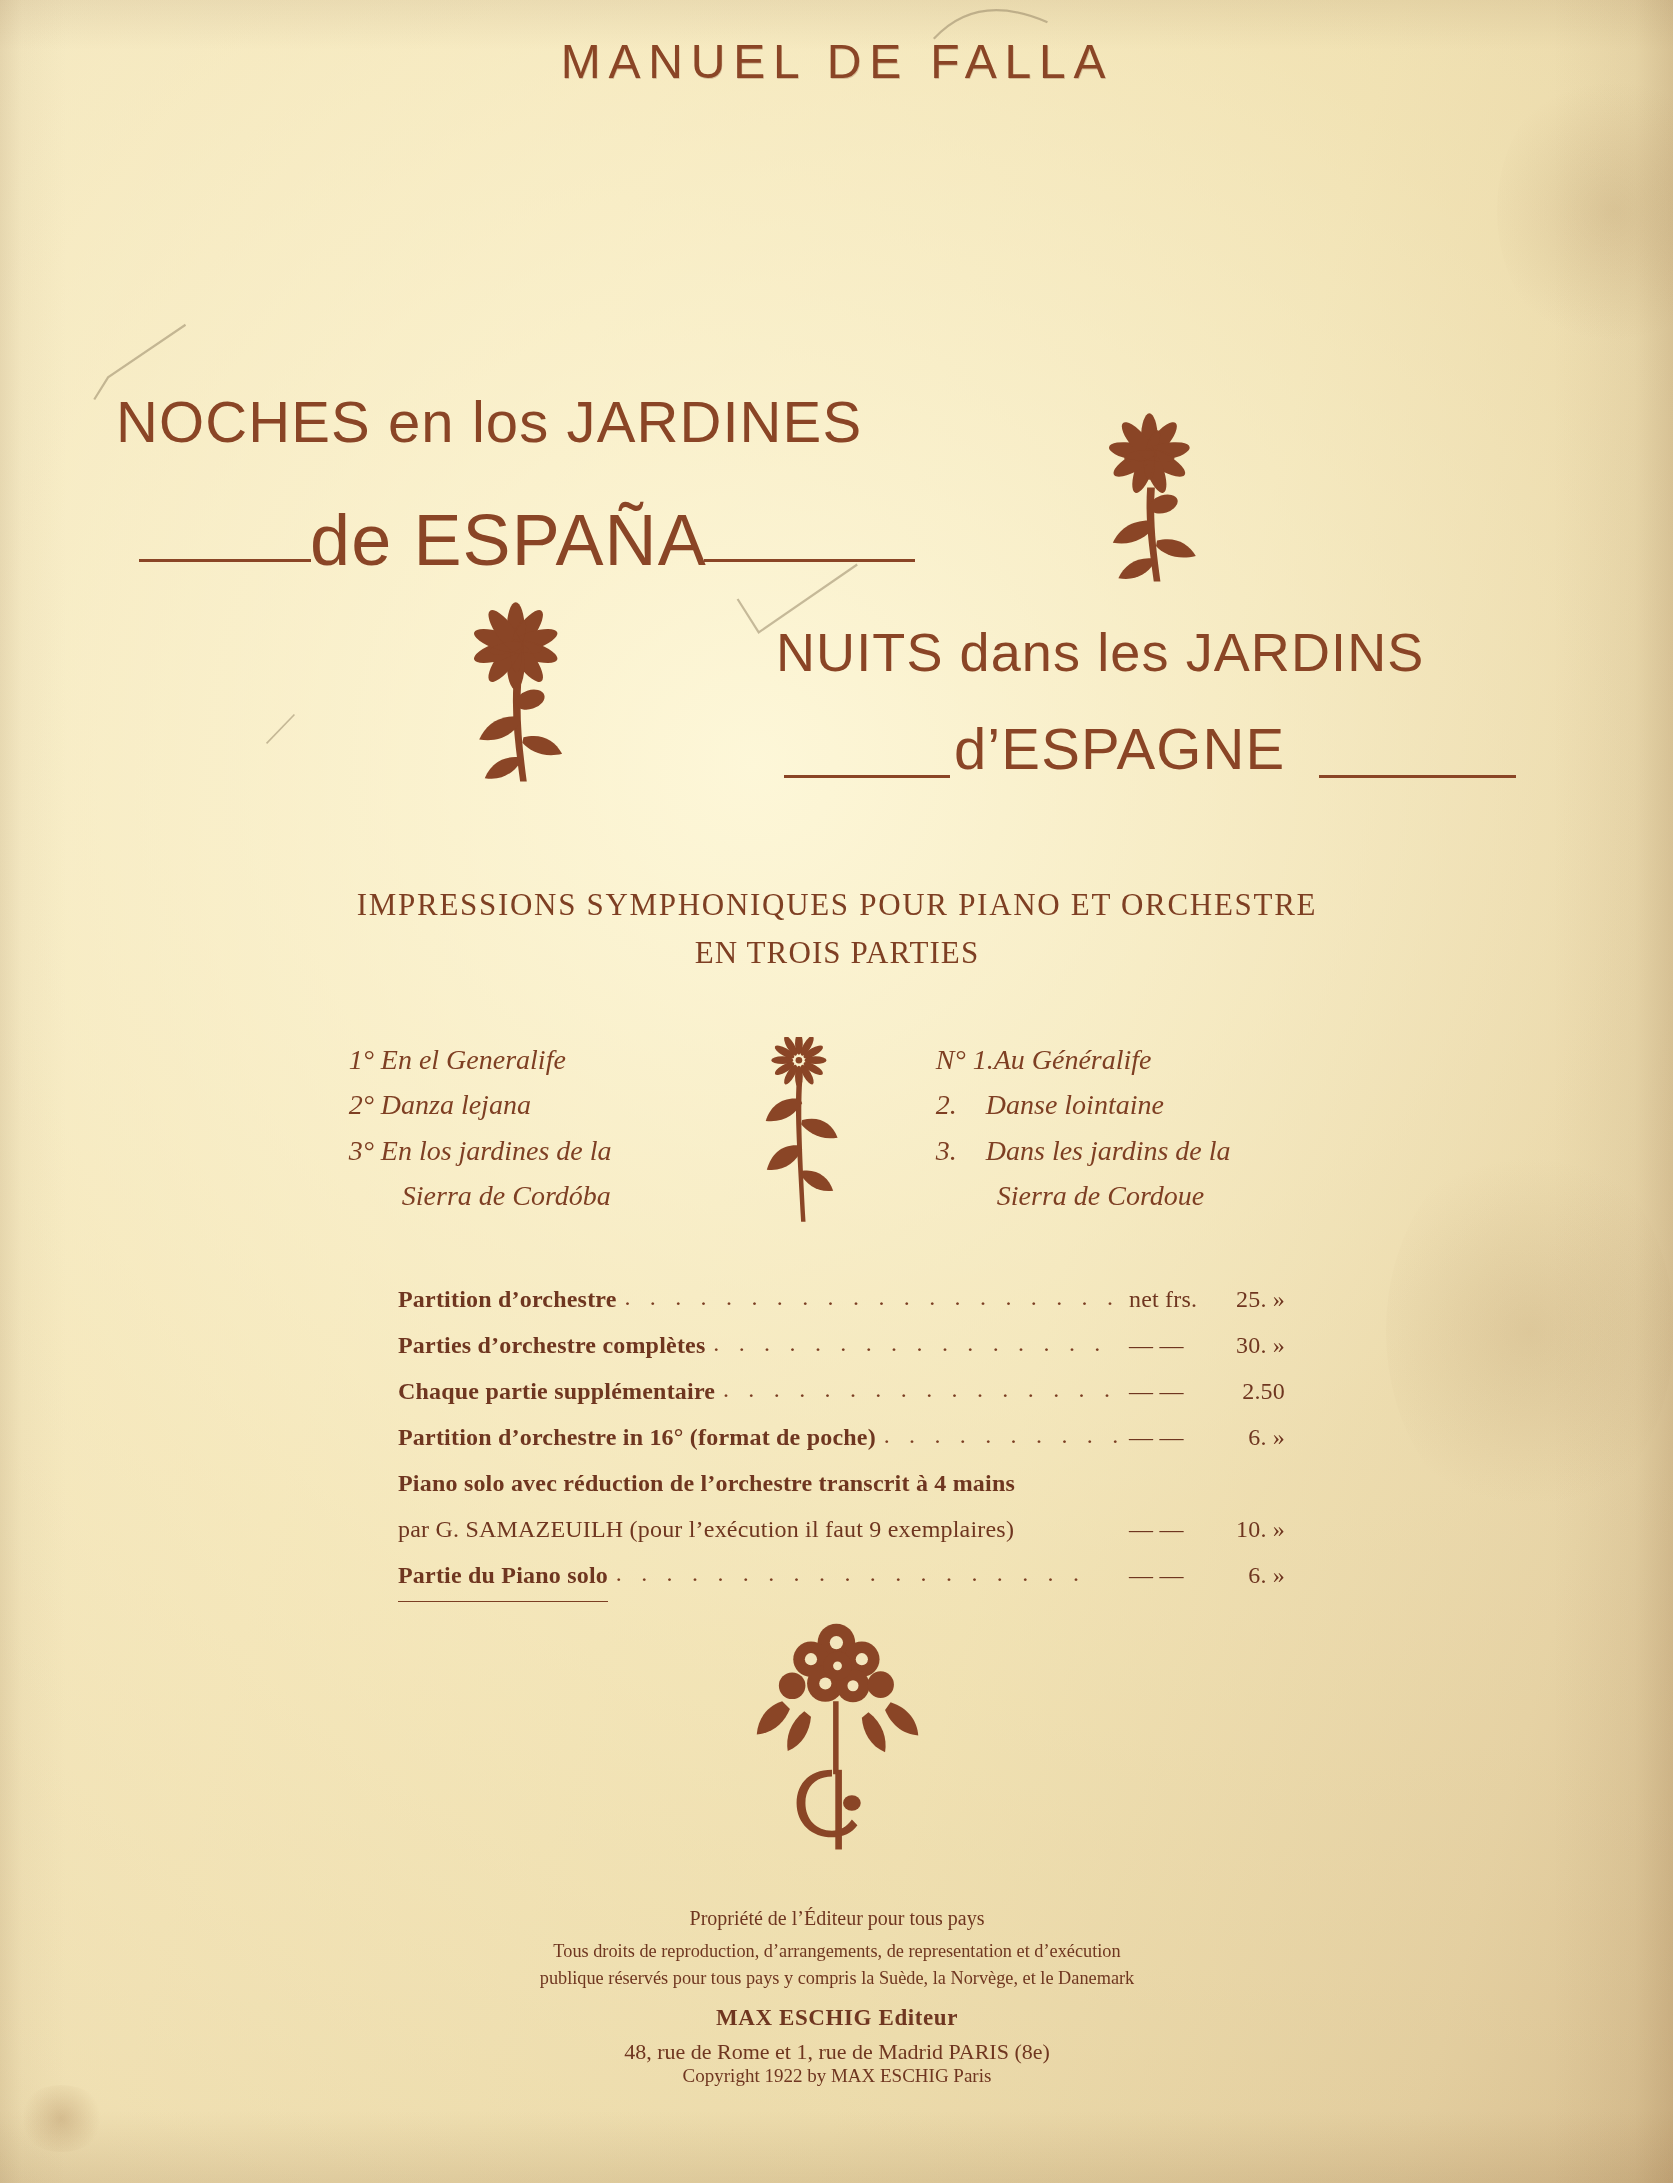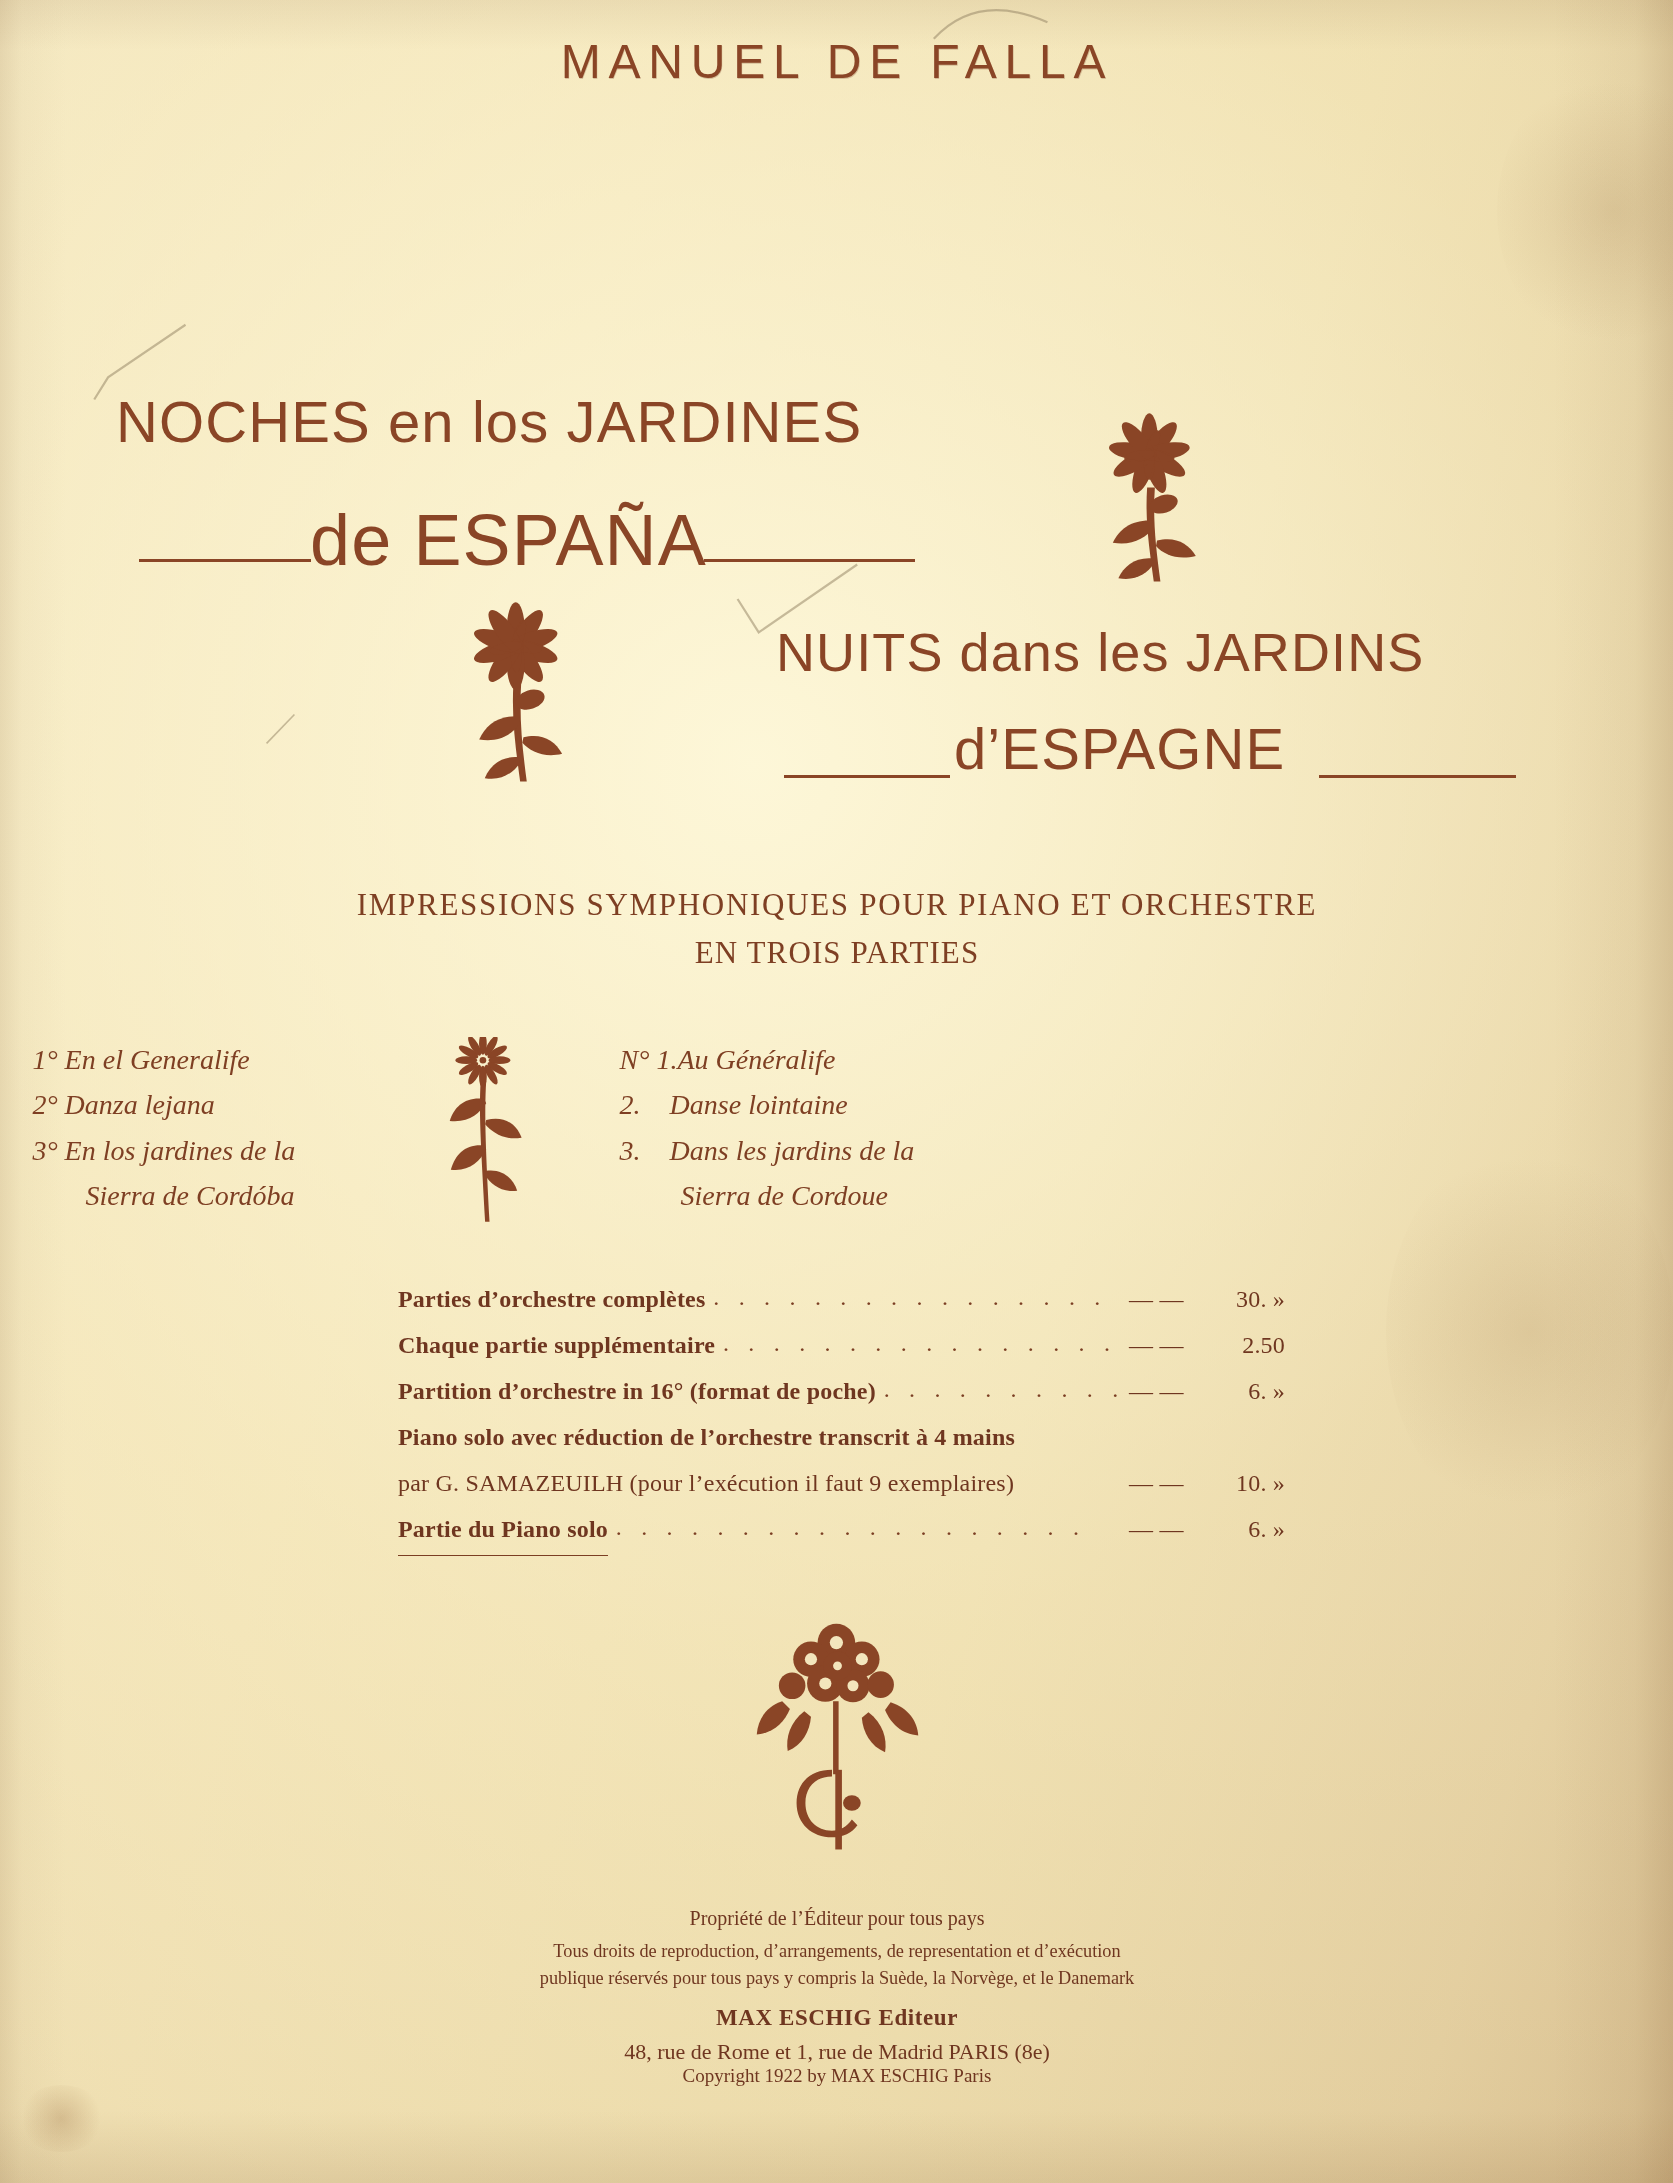--- a/index.html
+++ b/index.html
@@ -156,23 +156,24 @@
   .subtitle .l2 {
     display: block;
     margin-top: 12.2px;
     letter-spacing: 1.1px;
   }
 
   
   .movements {
     position: absolute;
     top: 1037px;
-    left: 16px;
+    left: 4px;
     right: 0;
     display: flex;
+    justify-content: center;
     align-items: flex-start;
     gap: 44px;
   }
   .mv-col {
     font-style: italic;
     font-size: 28px;
     line-height: 1.62;
     color: #7e3f23;
   }
   .mv-col.left { width: 355px; text-align: left; padding-left: 16.6px; }
@@ -414,20 +415,26 @@
       </div>
       <div class="mv-row">
         <span class="mv-num" style="min-width:50px">3.</span><span>Dans les jardins de la</span>
         <span class="mv-sub r">Sierra de Cordoue</span>
       </div>
     </div>
   </div>
 
   <div class="prices">
     <div class="price-row">
+      <span class="price-label">Partition d’orchestre</span>
+      <span class="price-dots">. . . . . . . . . . . . . . . . . . . .</span>
+      <span class="price-mid">net frs.</span>
+      <span class="price-val">25.  »</span>
+    </div>
+    <div class="price-row">
       <span class="price-label">Parties d’orchestre complètes</span>
       <span class="price-dots">. . . . . . . . . . . . . . . . . . . .</span>
       <span class="price-mid">— —</span>
       <span class="price-val">30.  »</span>
     </div>
     <div class="price-row">
       <span class="price-label">Chaque partie supplémentaire</span>
       <span class="price-dots">. . . . . . . . . . . . . . . . . . . .</span>
       <span class="price-mid">— —</span>
       <span class="price-val">2.50</span>

